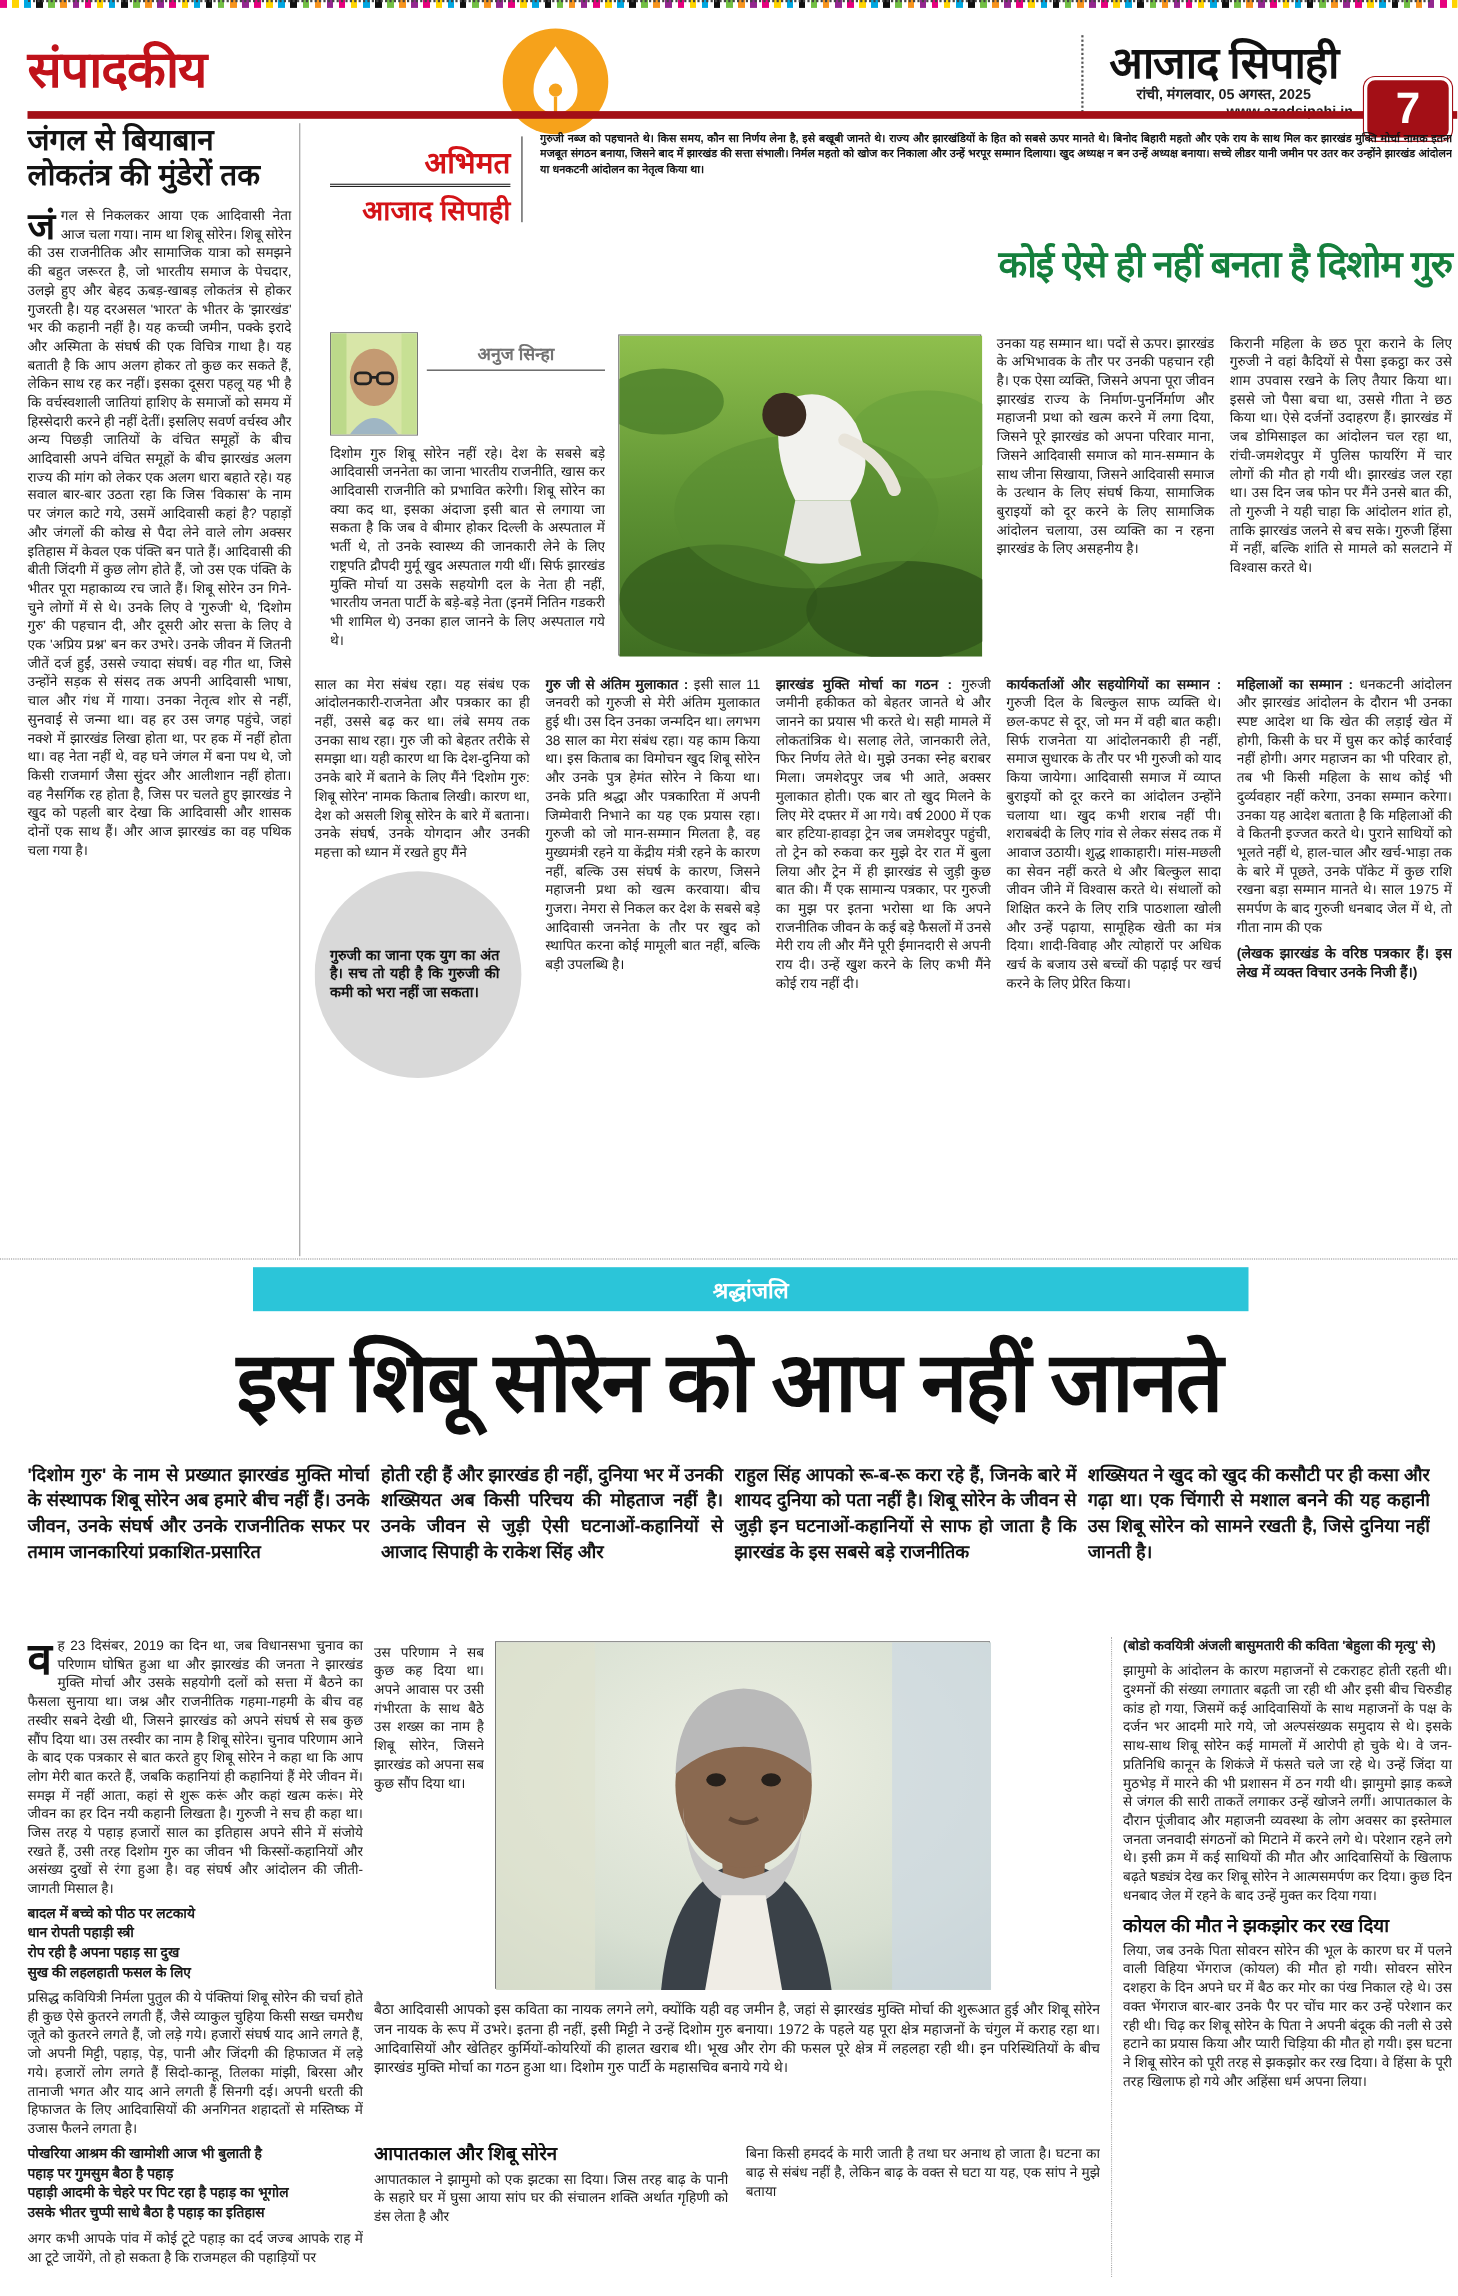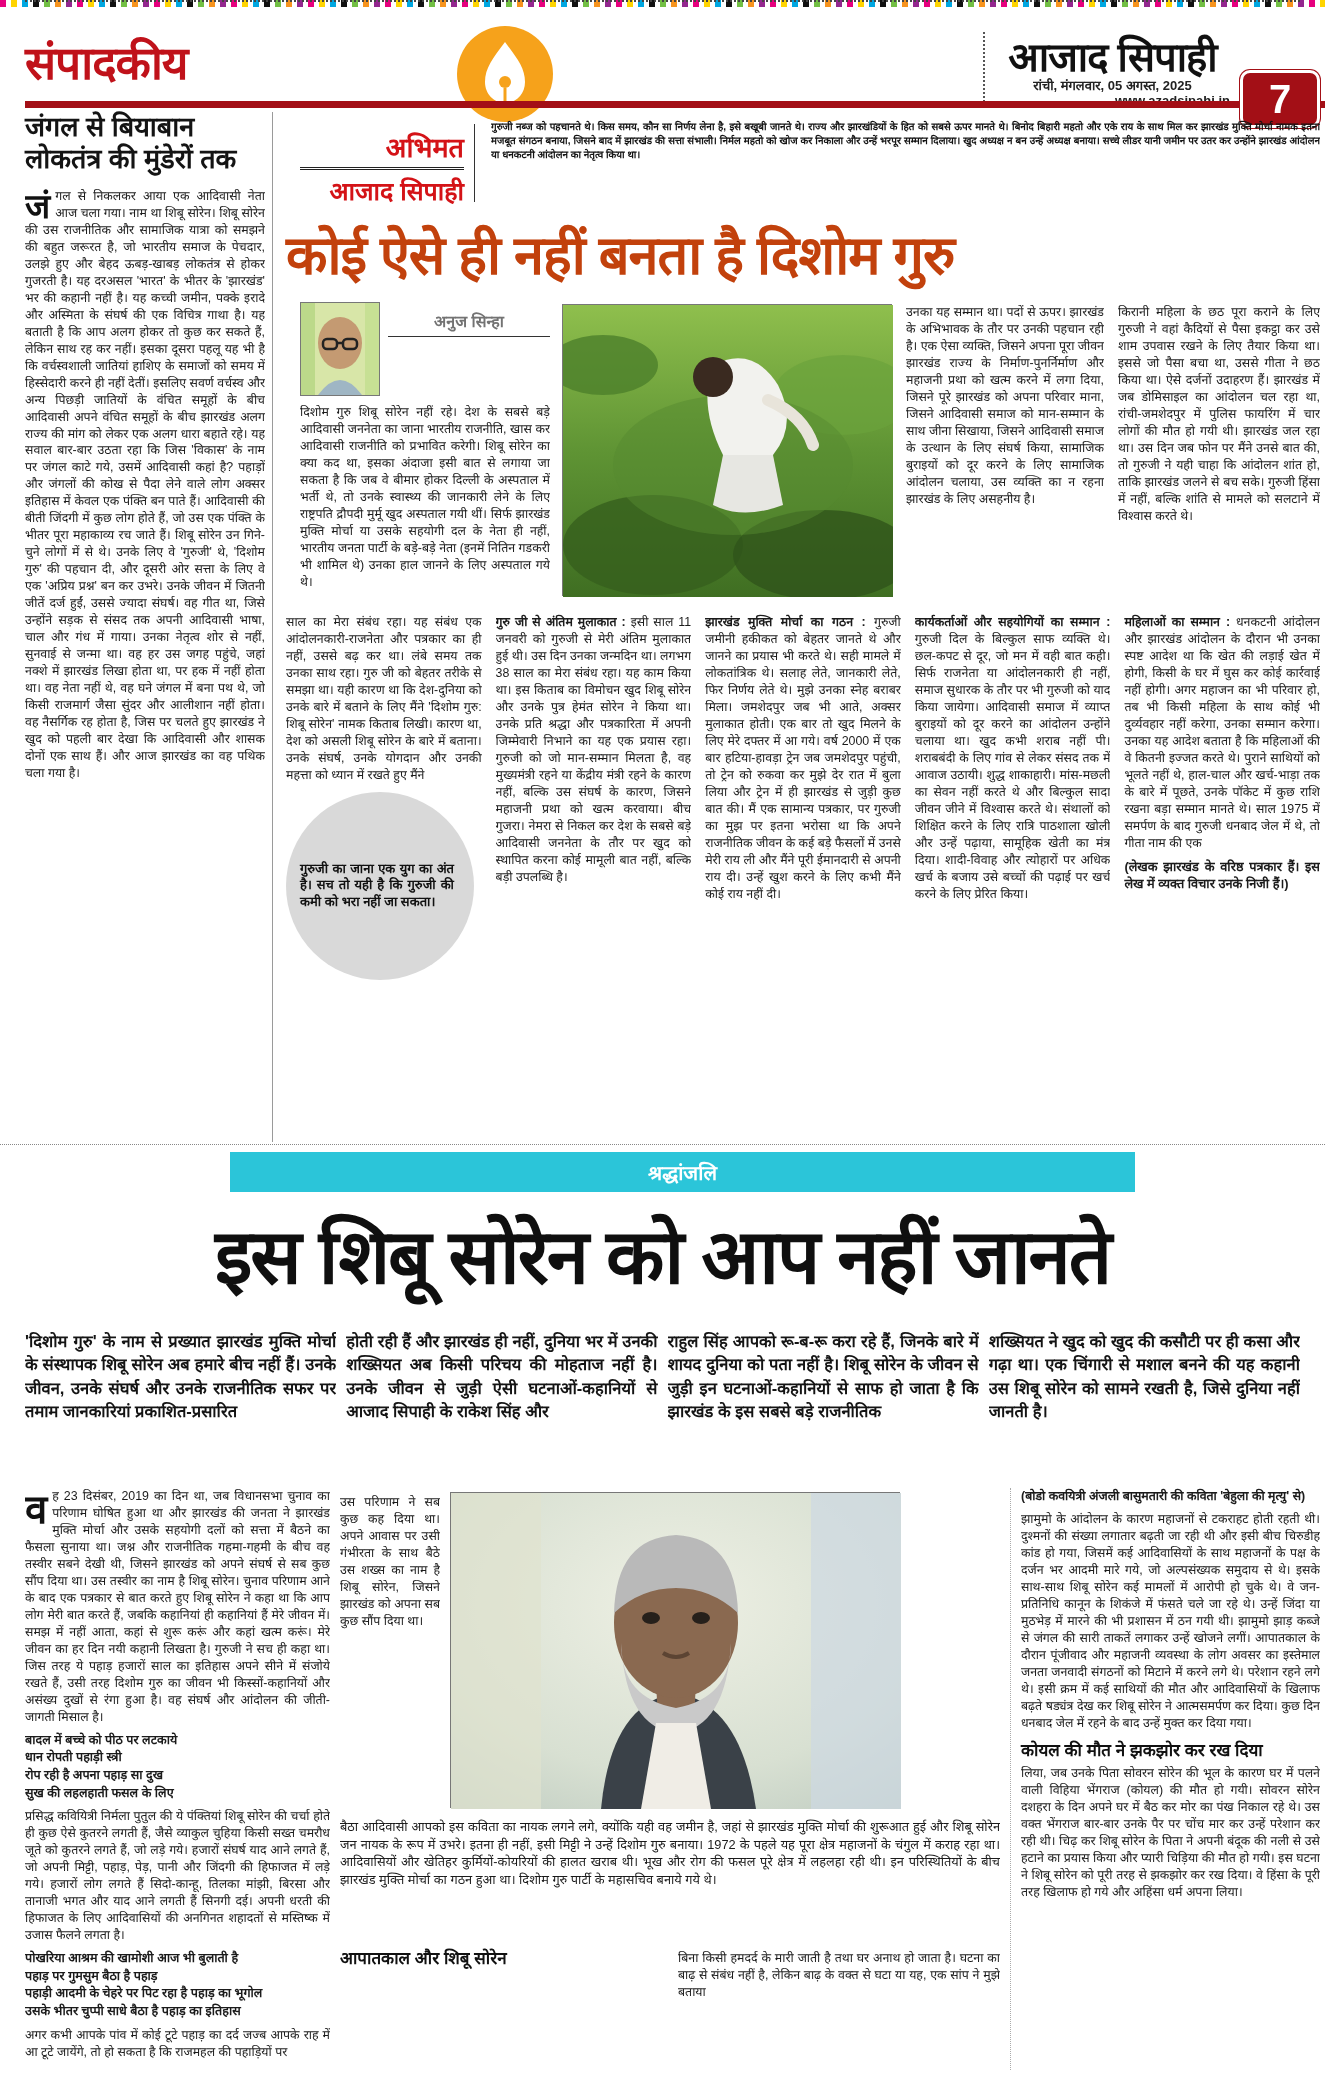--- a/index.html
+++ b/index.html
@@ -21,21 +21,21 @@
   .page-badge{background:#a30f16;border-radius:10px;color:#fff;font-size:40px;font-weight:800;
       display:flex;align-items:center;justify-content:center;border:3px solid #fff;box-shadow:0 0 0 1px #a30f16;}
   .ed-headline{font-size:27px;line-height:1.18;font-weight:800;color:#141414;white-space:pre-line;}
   .bodytxt{font-size:12.4px;line-height:1.37;color:#1b1b1b;}
   .dropcap{float:left;font-size:34px;line-height:.9;font-weight:800;padding:3px 5px 0 0;color:#111;}
   .vline{border-left:1px solid #9a9a9a;width:0;}
   .tagbox{border-right:1.5px solid #333;text-align:right;padding:4px 10px 0 0;}
   .tagbox .t1{font-size:27px;font-weight:800;color:#d41317;}
   .tagbox .t2{font-size:25px;font-weight:800;color:#d41317;border-top:3px double #222;padding-top:3px;margin-top:2px;}
   .standfirst{font-size:10px;line-height:1.42;font-weight:700;color:#141414;}
-  .op-headline{font-size:54px;font-weight:800;color:#c2410c;text-align:left;letter-spacing:-1px;}
+  .op-headline{font-size:34px;font-weight:800;color:#15803d;text-align:right;letter-spacing:-1px;}
   .byline{font-size:16px;font-weight:800;color:#737373;text-align:center;border-bottom:1.5px solid #333;padding-bottom:4px;}
   .subhead-inline{font-weight:800;}
   .pullquote{width:188px;height:188px;border-radius:50%;background:#d9d9d9;
       font-size:13px;line-height:1.3;font-weight:800;color:#111;display:flex;align-items:center;
       padding:14px 20px 14px 14px;box-sizing:border-box;margin-top:8px;}
   .footer-note{font-size:12.8px;font-weight:800;margin-top:6px;}
   .cyanbar{background:#2bc5d9;color:#fff;font-size:20px;font-weight:800;display:flex;align-items:center;justify-content:center;}
   .tr-headline{font-size:76px;font-weight:800;color:#0f0f0f;text-align:center;letter-spacing:-2px;}
   .tr-intro{font-size:16.5px;line-height:1.42;font-weight:700;color:#141414;}
   .poem{font-weight:800;white-space:pre-line;font-size:12.6px;line-height:1.4;margin:6px 0;}
@@ -211,20 +211,21 @@
       <ellipse cx="250" cy="125" rx="9" ry="6" fill="#26201b"></ellipse>
       <path d="M212 160 Q225 168 238 160" stroke="#5c4433" stroke-width="4" fill="none"></path>
       <path d="M190 316 L205 230 L245 230 L260 316 Z" fill="#f0ede6"></path>
     </svg>
   </div>
 
   <div class="abs bodytxt just clip" style="left:315px;top:330px;width:660px;height:122px;font-size:12.8px">बैठा आदिवासी आपको इस कविता का नायक लगने लगे, क्योंकि यही वह जमीन है, जहां से झारखंड मुक्ति मोर्चा की शुरूआत हुई और शिबू सोरेन जन नायक के रूप में उभरे। इतना ही नहीं, इसी मिट्टी ने उन्हें दिशोम गुरु बनाया। 1972 के पहले यह पूरा क्षेत्र महाजनों के चंगुल में कराह रहा था। आदिवासियों और खेतिहर कुर्मियों-कोयरियों की हालत खराब थी। भूख और रोग की फसल पूरे क्षेत्र में लहलहा रही थी। इन परिस्थितियों के बीच झारखंड मुक्ति मोर्चा का गठन हुआ था। दिशोम गुरु पार्टी के महासचिव बनाये गये थे।</div>
 
   <div class="abs clip" style="left:315px;top:458px;width:322px;height:124px">
     <div class="bighead" style="">आपातकाल और शिबू सोरेन</div>
+    <div class="bodytxt just">आपातकाल ने झामुमो को एक झटका सा दिया। जिस तरह बाढ़ के पानी के सहारे घर में घुसा आया सांप घर की संचालन शक्ति अर्थात गृहिणी को डंस लेता है और</div>
   </div>
   <div class="abs bodytxt just clip" style="left:653px;top:462px;width:322px;height:120px">बिना किसी हमदर्द के मारी जाती है तथा घर अनाथ हो जाता है। घटना का बाढ़ से संबंध नहीं है, लेकिन बाढ़ के वक्त से घटा या यह, एक सांप ने मुझे बताया</div>
 
   <div class="abs clip" style="left:985px;top:0;width:310px;height:582px;border-left:1px dotted #aaa;padding-left:10px">
     <p class="bodytxt note-bold">(बोडो कवयित्री अंजली बासुमतारी की कविता 'बेहुला की मृत्यु' से)</p>
     <p class="bodytxt just">झामुमो के आंदोलन के कारण महाजनों से टकराहट होती रहती थी। दुश्मनों की संख्या लगातार बढ़ती जा रही थी और इसी बीच चिरुडीह कांड हो गया, जिसमें कई आदिवासियों के साथ महाजनों के पक्ष के दर्जन भर आदमी मारे गये, जो अल्पसंख्यक समुदाय से थे। इसके साथ-साथ शिबू सोरेन कई मामलों में आरोपी हो चुके थे। वे जन-प्रतिनिधि कानून के शिकंजे में फंसते चले जा रहे थे। उन्हें जिंदा या मुठभेड़ में मारने की भी प्रशासन में ठन गयी थी। झामुमो झाड़ कब्जे से जंगल की सारी ताकतें लगाकर उन्हें खोजने लगीं। आपातकाल के दौरान पूंजीवाद और महाजनी व्यवस्था के लोग अवसर का इस्तेमाल जनता जनवादी संगठनों को मिटाने में करने लगे थे। परेशान रहने लगे थे। इसी क्रम में कई साथियों की मौत और आदिवासियों के खिलाफ बढ़ते षड्यंत्र देख कर शिबू सोरेन ने आत्मसमर्पण कर दिया। कुछ दिन धनबाद जेल में रहने के बाद उन्हें मुक्त कर दिया गया।</p>
     <div class="bighead">कोयल की मौत ने झकझोर कर रख दिया</div>
     <p class="bodytxt just">लिया, जब उनके पिता सोवरन सोरेन की भूल के कारण घर में पलने वाली विहिया भेंगराज (कोयल) की मौत हो गयी। सोवरन सोरेन दशहरा के दिन अपने घर में बैठ कर मोर का पंख निकाल रहे थे। उस वक्त भेंगराज बार-बार उनके पैर पर चोंच मार कर उन्हें परेशान कर रही थी। चिढ़ कर शिबू सोरेन के पिता ने अपनी बंदूक की नली से उसे हटाने का प्रयास किया और प्यारी चिड़िया की मौत हो गयी। इस घटना ने शिबू सोरेन को पूरी तरह से झकझोर कर रख दिया। वे हिंसा के पूरी तरह खिलाफ हो गये और अहिंसा धर्म अपना लिया।</p>
   </div>
 </div>

